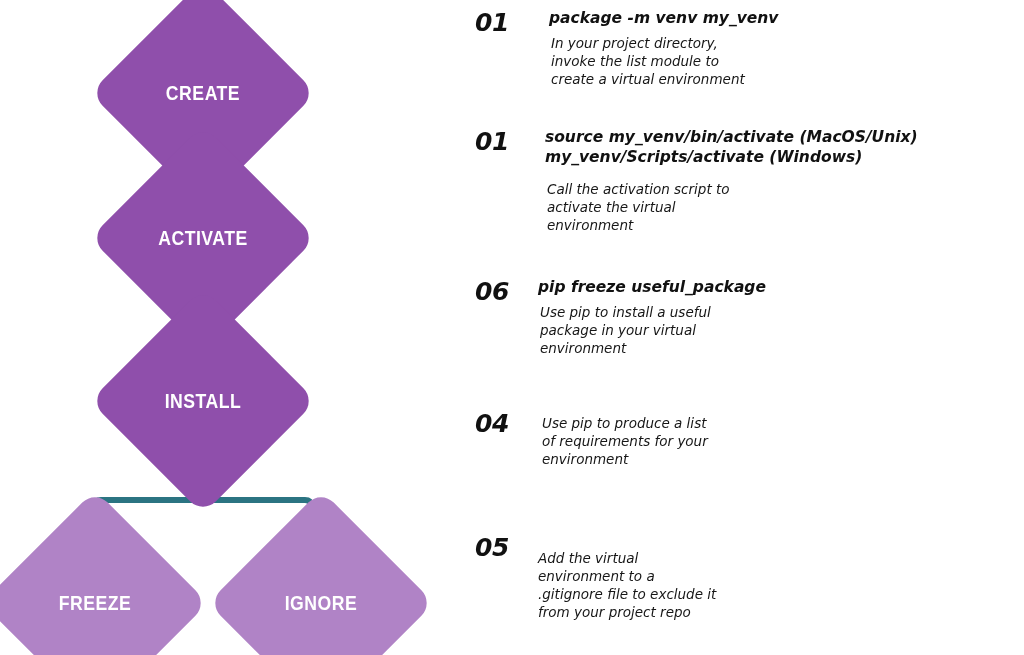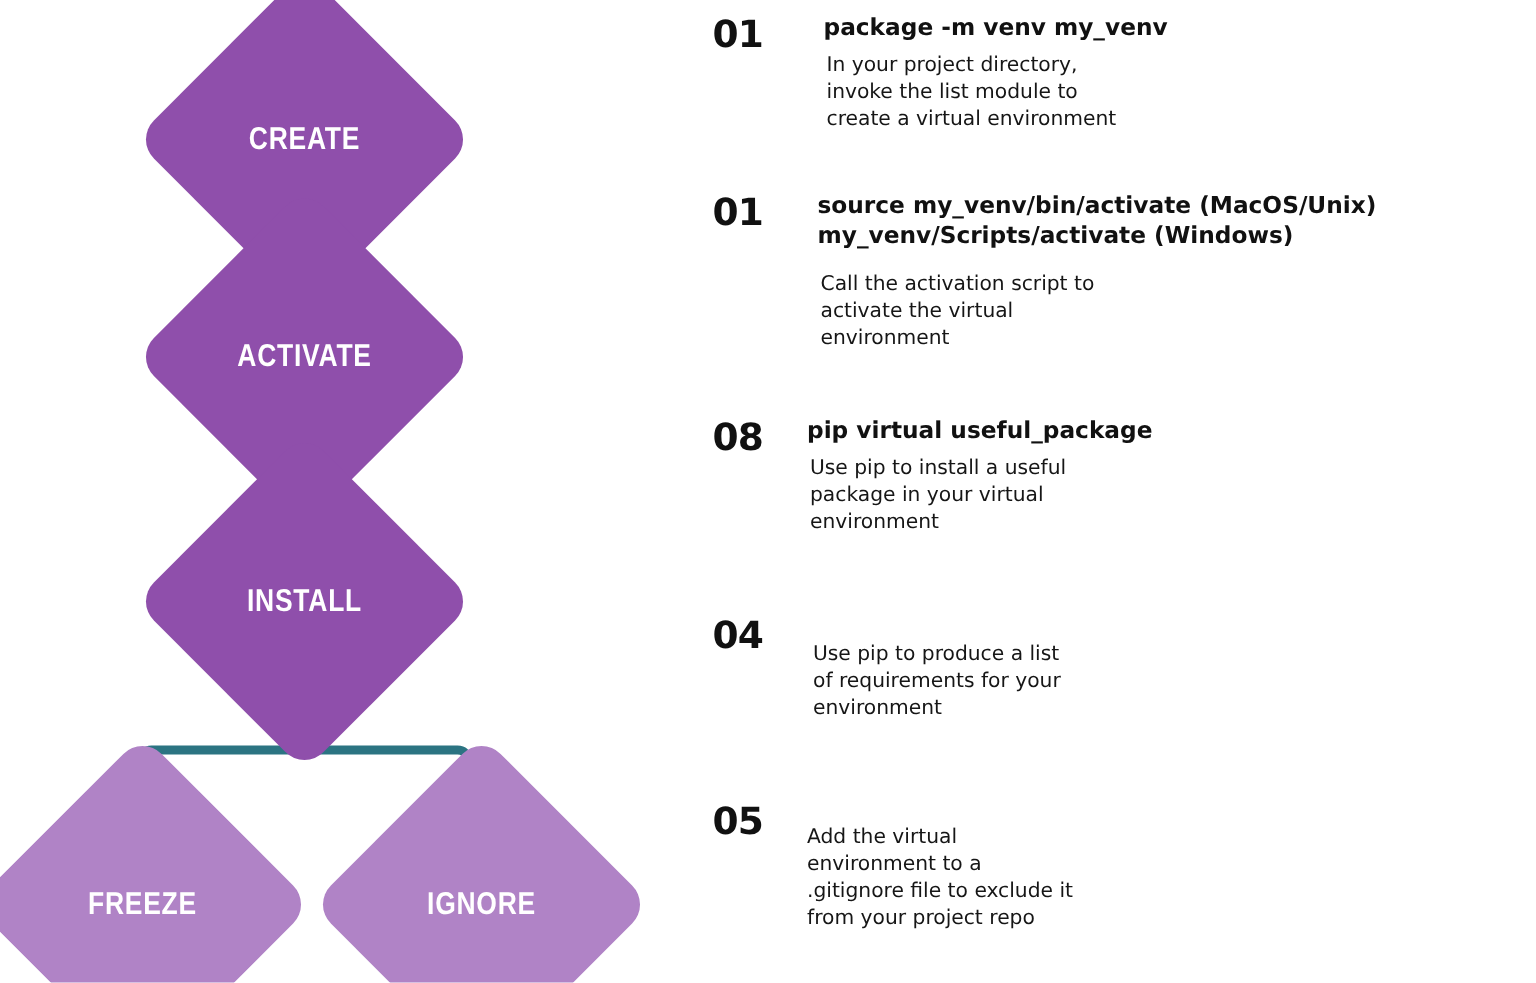--- a/index.html
+++ b/index.html
@@ -74,20 +74,21 @@
     pointer-events: none;
   }
 
   
   #steps {
     position: absolute;
     left: 460px;
     top: 0;
     width: 564px;
     height: 606px;
+    font-style: italic;
   }
   .step {
     position: absolute;
     left: 0;
     width: 564px;
   }
   .step-num {
     position: absolute;
     left: 15px;
     top: 0;
@@ -129,21 +130,21 @@
   #step-4 { top: 409px; }
   #step-5 { top: 533px; }
 
   #step-1 .step-body { left: 89px; }
   #step-2 .step-body { left: 85px; }
   #step-3 .step-body { left: 78px; }
   #step-4 .step-body { left: 80px; }
   #step-5 .step-body { left: 76px; }
 
   #step-2 .step-desc { margin-top: 13px; }
-  #step-4 .step-desc { margin-top: 18px; }
+  #step-4 .step-desc { margin-top: 5px; }
   #step-5 .step-desc { margin-top: 16px; }
 </style>
 </head>
 <body>
 
 <div id="page">
 
   <div id="flowchart">
 
     <svg id="connectors" viewBox="0 0 460 655" width="460" height="655">
@@ -204,23 +205,23 @@
       <div class="step-body">
         <div class="step-heading">source my_venv/bin/activate (MacOS/Unix)
 my_venv/Scripts/activate (Windows)</div>
         <div class="step-desc">Call the activation script to
 activate the virtual
 environment</div>
       </div>
     </div>
 
     <div class="step" id="step-3">
-      <div class="step-num">08</div>
-      <div class="step-body">
-        <div class="step-heading">pip virtual useful_package</div>
+      <div class="step-num">06</div>
+      <div class="step-body">
+        <div class="step-heading">pip freeze useful_package</div>
         <div class="step-desc">Use pip to install a useful
 package in your virtual
 environment</div>
       </div>
     </div>
 
     <div class="step" id="step-4">
       <div class="step-num">04</div>
       <div class="step-body">
         <div class="step-desc">Use pip to produce a list

